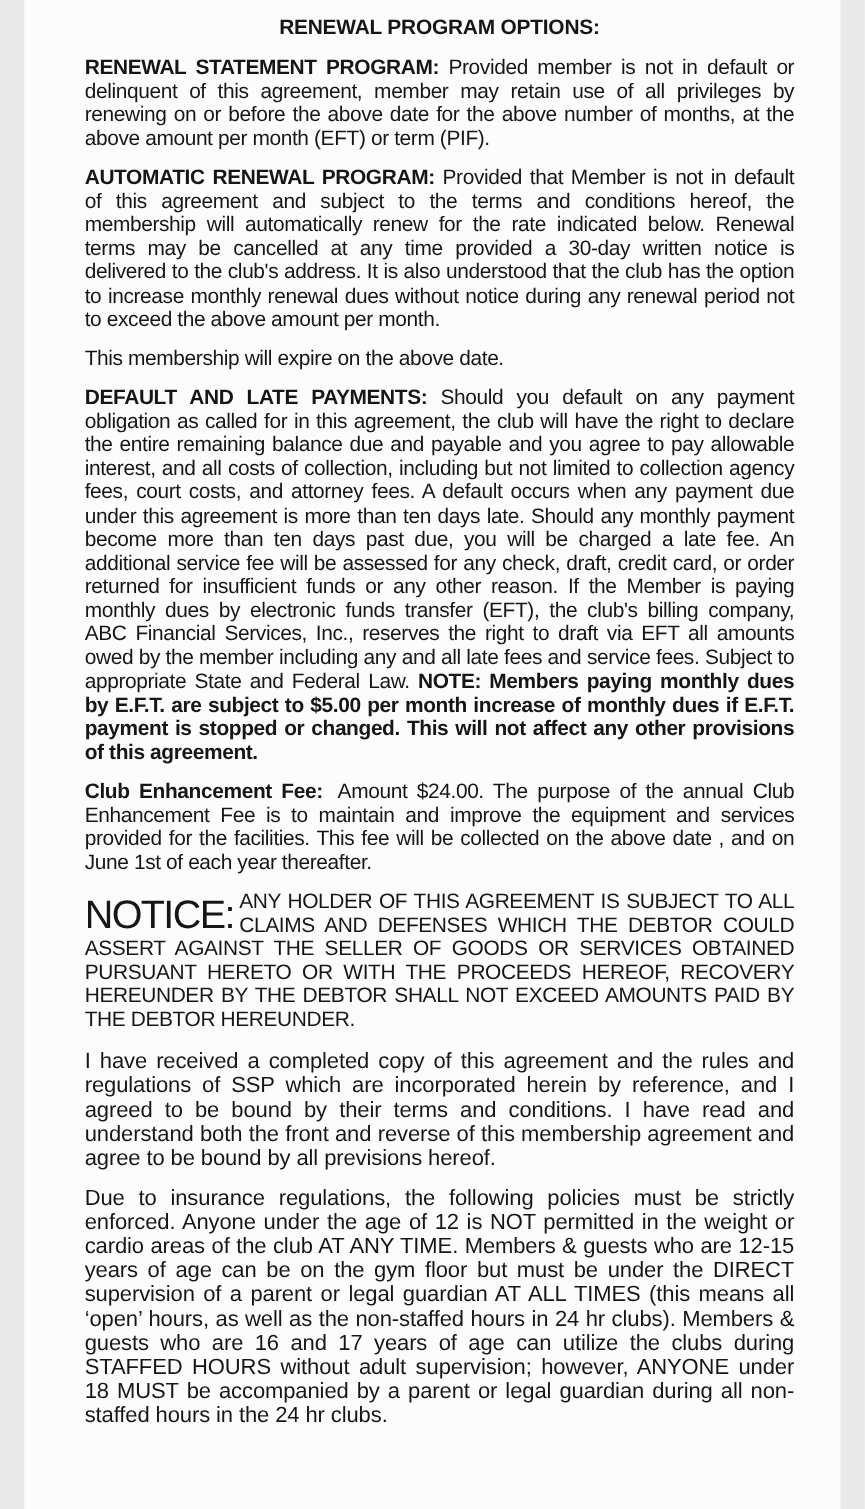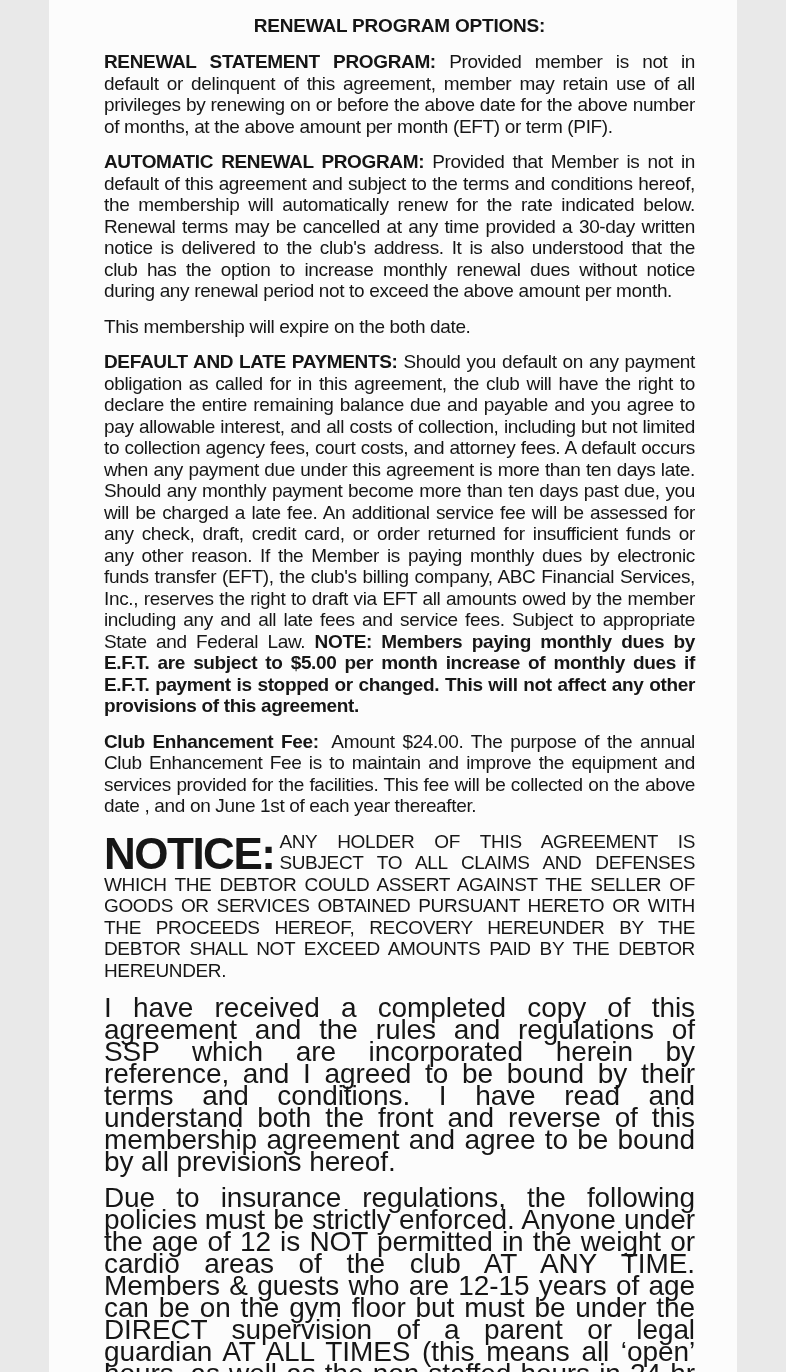--- a/index.html
+++ b/index.html
@@ -1,18 +1,18 @@
 <!DOCTYPE html>
 <html><head>
 <meta charset="utf-8">
 <style>
   html, body { margin: 0; padding: 0; background: #e9e9e9; }
   .page {
     position: relative;
-    width: 688px;
+    width: 742px;
     height: 1372px;
     margin: 0 auto;
     background: #fcfcfc;
     box-sizing: border-box;
     padding: 15px 42px 0 55px;
     font-family: "Liberation Sans", "DejaVu Sans", sans-serif;
     color: #161616;
     overflow: hidden;
   }
   .title {
@@ -27,47 +27,47 @@
     line-height: 21.5px;
     text-align: justify;
     margin: 11px 0 14px 0;
   }
   .condensed { letter-spacing: -0.35px; }
   .para strong { font-weight: bold; }
   .nonrenew-heading { display: block; }
   .notice { margin-bottom: 16px; overflow: hidden; }
   .notice-label {
     float: left;
-    font-size: 44px;
-    font-weight: bold;
+    font-size: 36px;
+    font-weight: normal;
     line-height: 34px;
     letter-spacing: -1.5px;
     padding: 6px 5px 0 0;
   }
   .wide {
-    font-size: 28px;
+    font-size: 20px;
     line-height: 22px;
     letter-spacing: -0.1px;
   }
   .club-label { margin-right: 6px; }
 </style>
 </head>
 <body>
 
 <div class="page">
 
   <h1 class="title">RENEWAL PROGRAM OPTIONS:</h1>
 
   <p class="para condensed"><strong>RENEWAL STATEMENT PROGRAM:</strong> <span>Provided member is not in default or delinquent of this agreement, member may retain use of all privileges by renewing on or before the above date for the above number of months, at the above amount per month (EFT) or term (PIF).</span></p>
 
   <p class="para condensed"><strong>AUTOMATIC RENEWAL PROGRAM:</strong> <span>Provided that Member is not in default of this agreement and subject to the terms and conditions hereof, the membership will automatically renew for the rate indicated below. Renewal terms may be cancelled at any time provided a 30-day written notice is delivered to the club's address. It is also understood that the club has the option to increase monthly renewal dues without notice during any renewal period not to exceed the above amount per month.</span></p>
 
 
   <div class="para condensed">
-    <span>This membership will expire on the both date.</span>
+    <span>This membership will expire on the above date.</span>
   </div>
 
   <p class="para condensed"><strong>DEFAULT AND LATE PAYMENTS:</strong> <span>Should you default on any payment obligation as called for in this agreement, the club will have the right to declare the entire remaining balance due and payable and you agree to pay allowable interest, and all costs of collection, including but not limited to collection agency fees, court costs, and attorney fees. A default occurs when any payment due under this agreement is more than ten days late. Should any monthly payment become more than ten days past due, you will be charged a late fee. An additional service fee will be assessed for any check, draft, credit card, or order returned for insufficient funds or any other reason. If the Member is paying monthly dues by electronic funds transfer (EFT), the club's billing company, ABC Financial Services, Inc., reserves the right to draft via EFT all amounts owed by the member including any and all late fees and service fees. Subject to appropriate State and Federal Law.</span> <strong>NOTE: Members paying monthly dues by E.F.T. are subject to $5.00 per month increase of monthly dues if E.F.T. payment is stopped or changed. This will not affect any other provisions of this agreement.</strong></p>
 
   <p class="para condensed"><strong class="club-label">Club Enhancement Fee:</strong> <span>Amount $24.00. The purpose of the annual Club Enhancement Fee is to maintain and improve the equipment and services provided for the facilities. This fee will be collected on the above date , and on June 1st of each year thereafter.</span></p>
 
   <div class="para condensed notice">
     <span class="notice-label">NOTICE:</span><span>ANY HOLDER OF THIS AGREEMENT IS SUBJECT TO ALL CLAIMS AND DEFENSES WHICH THE DEBTOR COULD ASSERT AGAINST THE SELLER OF GOODS OR SERVICES OBTAINED PURSUANT HERETO OR WITH THE PROCEEDS HEREOF, RECOVERY HEREUNDER BY THE DEBTOR SHALL NOT EXCEED AMOUNTS PAID BY THE DEBTOR HEREUNDER.</span>
   </div>
 

